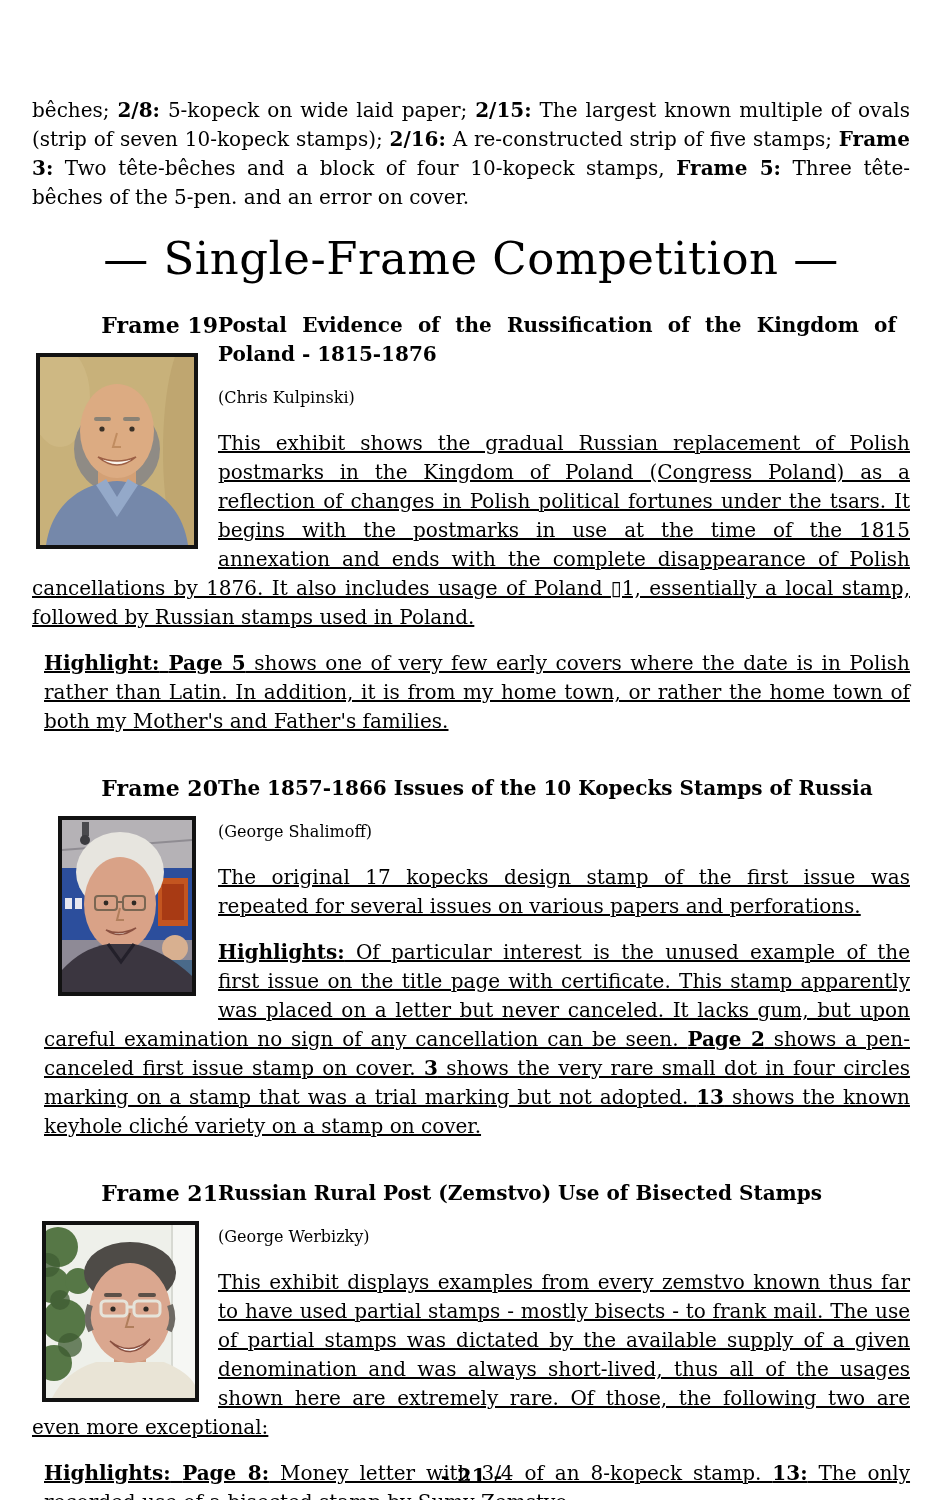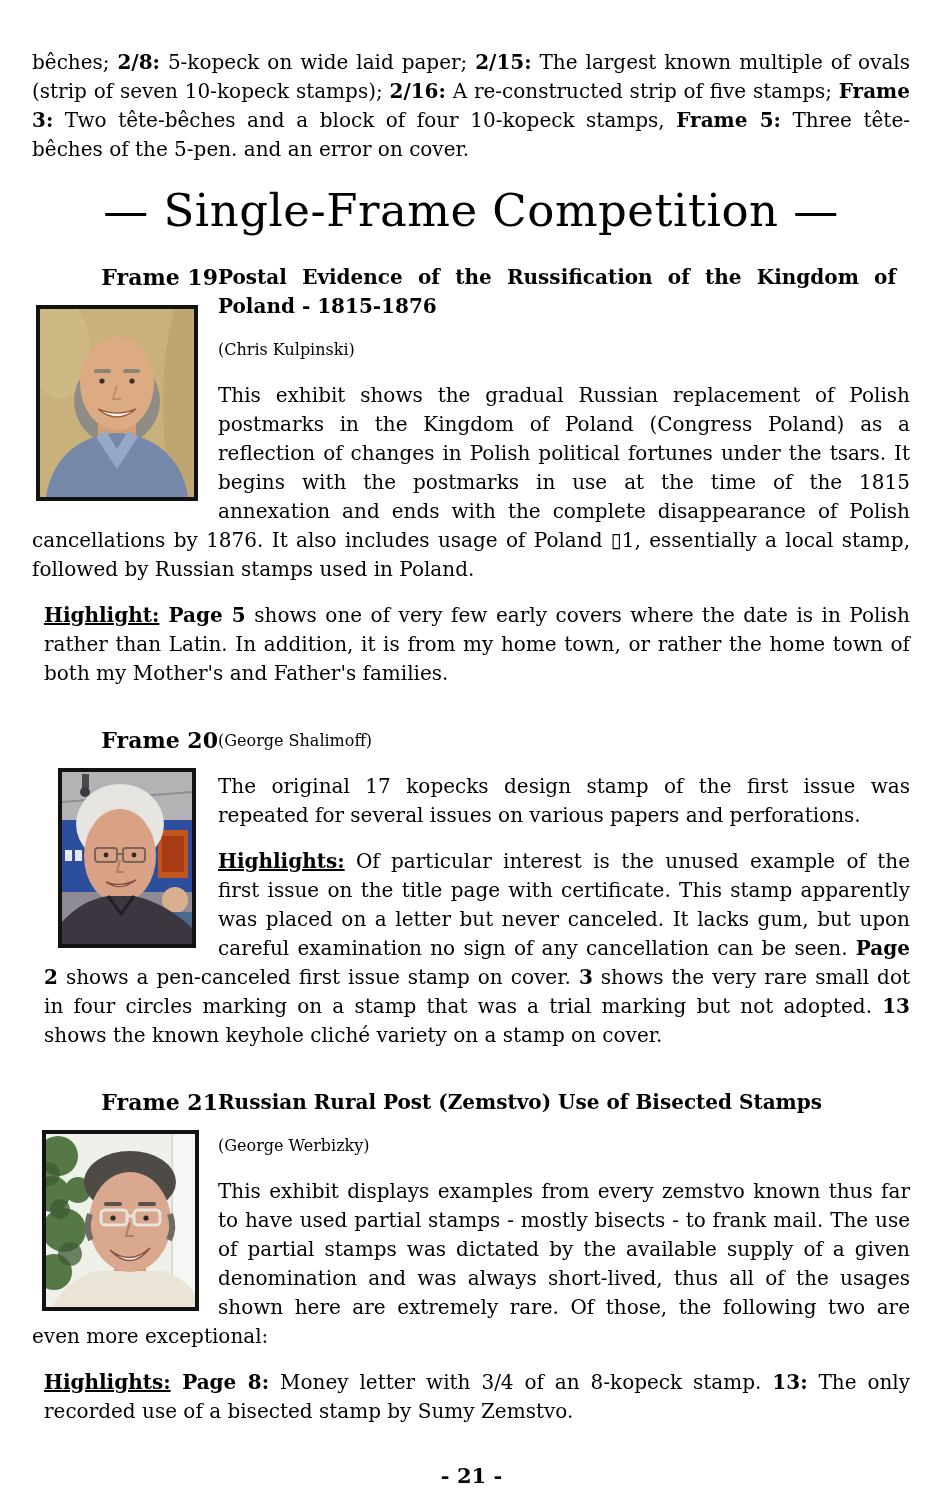--- a/index.html
+++ b/index.html
@@ -7,42 +7,42 @@
     width: 943px; height: 1500px;
     position: relative; overflow: hidden;
     font-family: "DejaVu Serif", "Liberation Serif", serif;
     color: #000;
   }
   .page { padding: 48px 33px 0 32px; box-sizing: border-box; }
   .body-text {
     font-size: 20px; line-height: 29px;
     text-align: justify; margin: 0;
   }
-  .intro { margin-bottom: 18px; }
+  .intro { margin-bottom: 18px; margin-top: 48px; }
   .heading {
     font-size: 45px; font-weight: normal;
     text-align: center; margin: 20px 0 26px 0;
     letter-spacing: 0.5px; white-space: nowrap;
   }
   .frame { margin-bottom: 38px; }
   .frame::after { content: ""; display: block; clear: both; }
   .frame-col { float: left; width: 186px; text-align: right; }
   .frame-label { font-size: 22px; font-weight: bold; line-height: 29px; }
   .photo {
     border: 4px solid #121212;
     margin-top: 13px; margin-bottom: 9px;
     box-sizing: content-box; overflow: hidden;
   }
   .photo svg { display: block; }
   .photo-1 { margin-left: 4px;  width: 154px; height: 188px; }
   .photo-2 { margin-left: 26px; width: 130px; height: 172px; }
   .photo-3 { margin-left: 10px; width: 149px; height: 173px; }
   .frame-title { font-size: 20px; font-weight: bold; line-height: 29px; text-align: justify; margin: 14px; }
   .frame-author { font-size: 16px; line-height: 29px; margin: 12px 0 17px 0; }
-  .frame .body-text { margin-bottom: 17px; }
+  .frame .body-text { margin-bottom: 17px; text-decoration: underline; }
   .frame .body-text:last-child { margin-bottom: 0; margin-left: 12px; }
   .b { font-weight: bold; }
   .u { text-decoration: underline; }
   .page-number {
     position: absolute; left: 0; right: 0; bottom: 12px;
     text-align: center; font-size: 21px; font-weight: bold;
   }
 </style>
 </head>
 <body>
@@ -107,20 +107,21 @@
           </g>
           <circle cx="44" cy="83" r="2.4" fill="#2f2a24"></circle>
           <circle cx="72" cy="83" r="2.4" fill="#2f2a24"></circle>
           <path d="M58,88 L55,100 L62,100" stroke="#b07e5c" stroke-width="2" fill="none"></path>
           <path d="M44,110 Q58,120 74,108 Q58,116 44,110 Z" fill="#f7f2ea" stroke="#8a5040" stroke-width="1.5"></path>
           <path d="M0,172 L0,150 Q20,128 46,124 L72,124 Q102,130 130,156 L130,172 Z" fill="#3b3640"></path>
           <path d="M46,124 L59,142 L72,124" stroke="#23202a" stroke-width="3" fill="none"></path>
         </svg>
       </div>
     </div>
+    <div class="frame-title">The 1857-1866 Issues of the 10 Kopecks Stamps of Russia</div>
     <div class="frame-author">(George Shalimoff)</div>
     <p class="body-text"><span>The original 17 kopecks design stamp of the first issue was repeated for several issues on various papers and perforations.</span></p>
     <p class="body-text"><span class="b u">Highlights:</span><span> Of particular interest is the unused example of the first issue on the title page with certificate.  This stamp apparently was placed on a letter but never canceled.  It lacks gum, but upon careful examination no sign of any cancellation can be seen.  </span><span class="b">Page 2</span><span> shows a pen-canceled first issue stamp on cover.  </span><span class="b">3</span><span> shows the very rare small dot in four circles marking on a stamp that was a trial marking but not adopted.  </span><span class="b">13</span><span> shows the known keyhole cliché variety on a stamp on cover.</span></p>
   </section>
 
   <section class="frame">
     <div class="frame-col">
       <div class="frame-label">Frame 21</div>
       <div class="photo photo-3">
         <svg width="149" height="173" viewBox="0 0 149 173" xmlns="http://www.w3.org/2000/svg">

